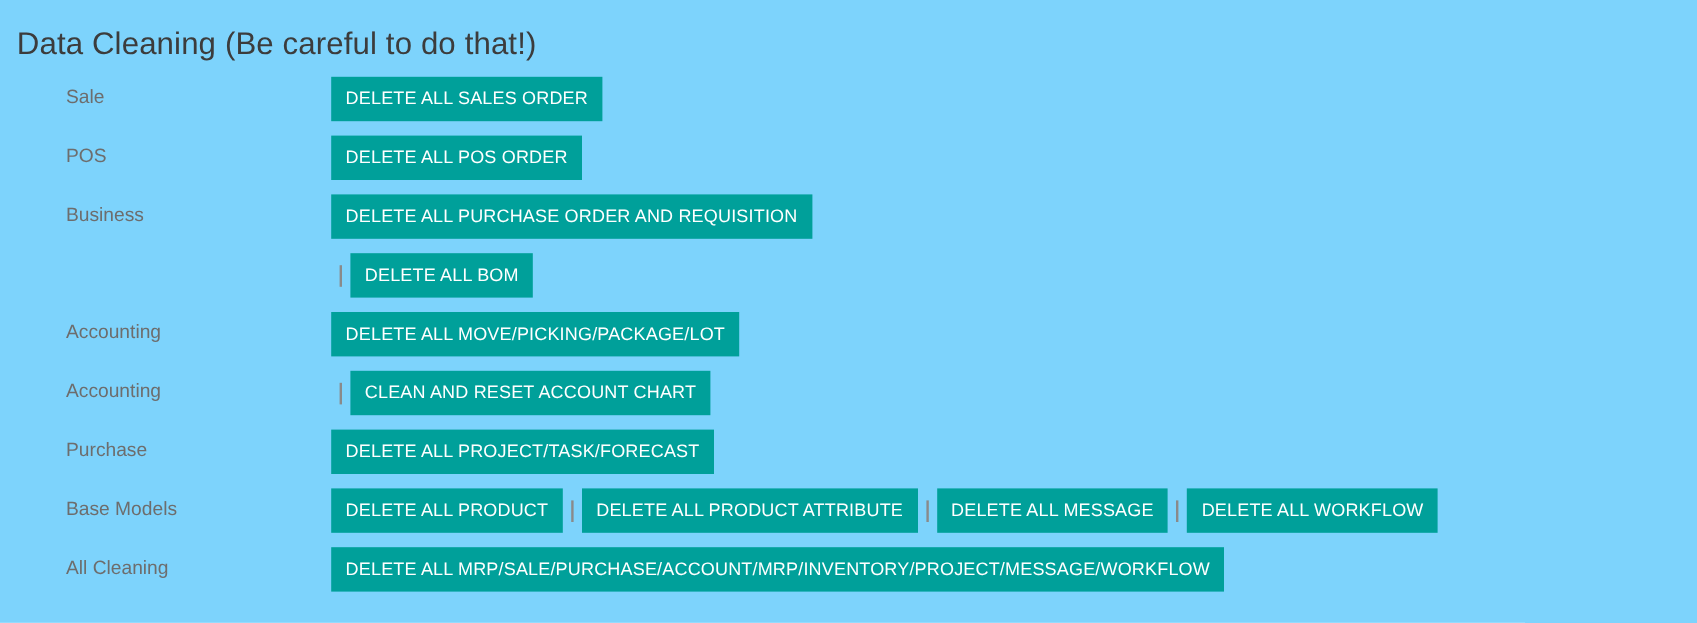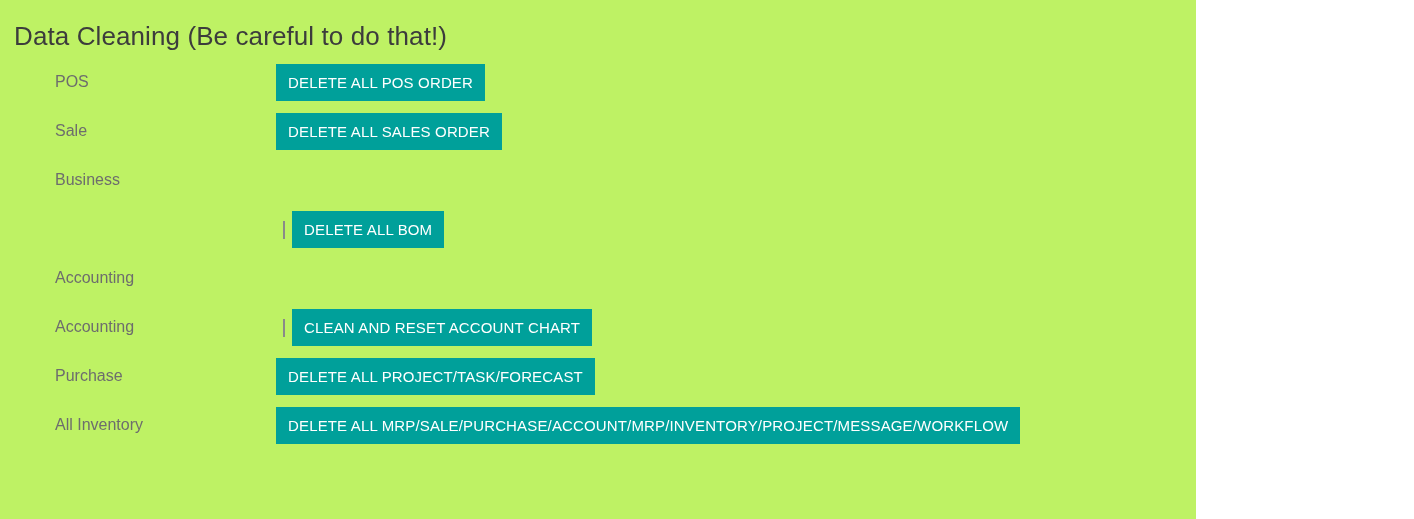--- a/index.html
+++ b/index.html
@@ -8,23 +8,23 @@
     background: #ffffff;
   }
   body {
     width: 1414px;
     height: 519px;
     font-family: "Liberation Sans", sans-serif;
     overflow: hidden;
   }
   #page {
     position: relative;
-    width: 1196px;
+    width: 1414px;
     height: 519px;
-    background: #bef264;
+    background: #7dd3fc;
   }
   .page-title {
     position: absolute;
     left: 14px;
     top: 20px;
     font-size: 26px;
     line-height: 32px;
     font-weight: 400;
     color: #3c3c3c;
     letter-spacing: 0.1px;
@@ -89,57 +89,75 @@
 </style>
 </head>
 <body>
 
 <div id="page">
 
   <div class="page-title">Data Cleaning (Be careful to do that!)</div>
 
   <div class="rows">
       <div class="row">
+        <div class="row-label">Sale</div>
+        <div class="row-buttons">
+          <button class="btn" type="button">DELETE ALL SALES ORDER</button>
+        </div>
+      </div>
+      <div class="row">
         <div class="row-label">POS</div>
         <div class="row-buttons">
           <button class="btn" type="button">DELETE ALL POS ORDER</button>
         </div>
       </div>
       <div class="row">
-        <div class="row-label">Sale</div>
+        <div class="row-label">Business</div>
         <div class="row-buttons">
-          <button class="btn" type="button">DELETE ALL SALES ORDER</button>
+          <button class="btn" type="button">DELETE ALL PURCHASE ORDER AND REQUISITION</button>
         </div>
-      </div>
-      <div class="row">
-        <div class="row-label">Business</div>
       </div>
       <div class="row">
         <div class="row-buttons">
           <span class="sep"></span>
           <button class="btn" type="button">DELETE ALL BOM</button>
         </div>
       </div>
       <div class="row">
         <div class="row-label">Accounting</div>
+        <div class="row-buttons">
+          <button class="btn" type="button">DELETE ALL MOVE/PICKING/PACKAGE/LOT</button>
+        </div>
       </div>
       <div class="row">
         <div class="row-label">Accounting</div>
         <div class="row-buttons">
           <span class="sep"></span>
           <button class="btn" type="button">CLEAN AND RESET ACCOUNT CHART</button>
         </div>
       </div>
       <div class="row">
         <div class="row-label">Purchase</div>
         <div class="row-buttons">
           <button class="btn" type="button">DELETE ALL PROJECT/TASK/FORECAST</button>
         </div>
       </div>
       <div class="row">
-        <div class="row-label">All Inventory</div>
+        <div class="row-label">Base Models</div>
+        <div class="row-buttons">
+          <button class="btn" type="button">DELETE ALL PRODUCT</button>
+          <span class="sep"></span>
+          <button class="btn" type="button">DELETE ALL PRODUCT ATTRIBUTE</button>
+          <span class="sep"></span>
+          <button class="btn" type="button">DELETE ALL MESSAGE</button>
+          <span class="sep"></span>
+          <button class="btn" type="button">DELETE ALL WORKFLOW</button>
+        </div>
+      </div>
+      <div class="row">
+        <div class="row-label">All Cleaning</div>
         <div class="row-buttons">
           <button class="btn" type="button">DELETE ALL MRP/SALE/PURCHASE/ACCOUNT/MRP/INVENTORY/PROJECT/MESSAGE/WORKFLOW</button>
         </div>
       </div>
     </div>
 
 </div>
 
 </body></html>

